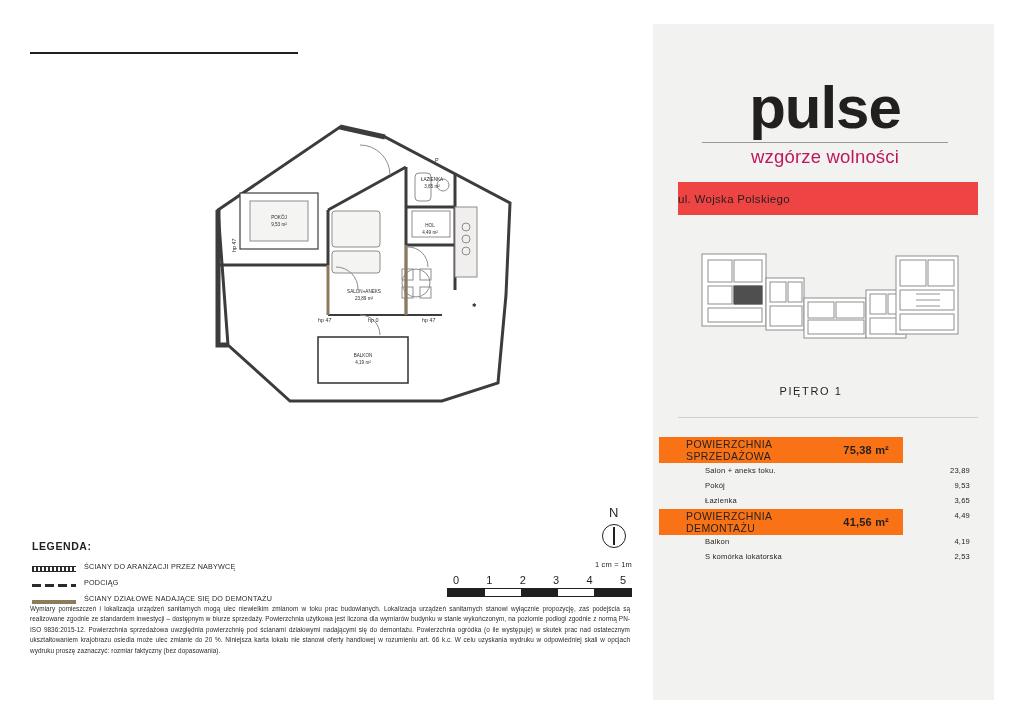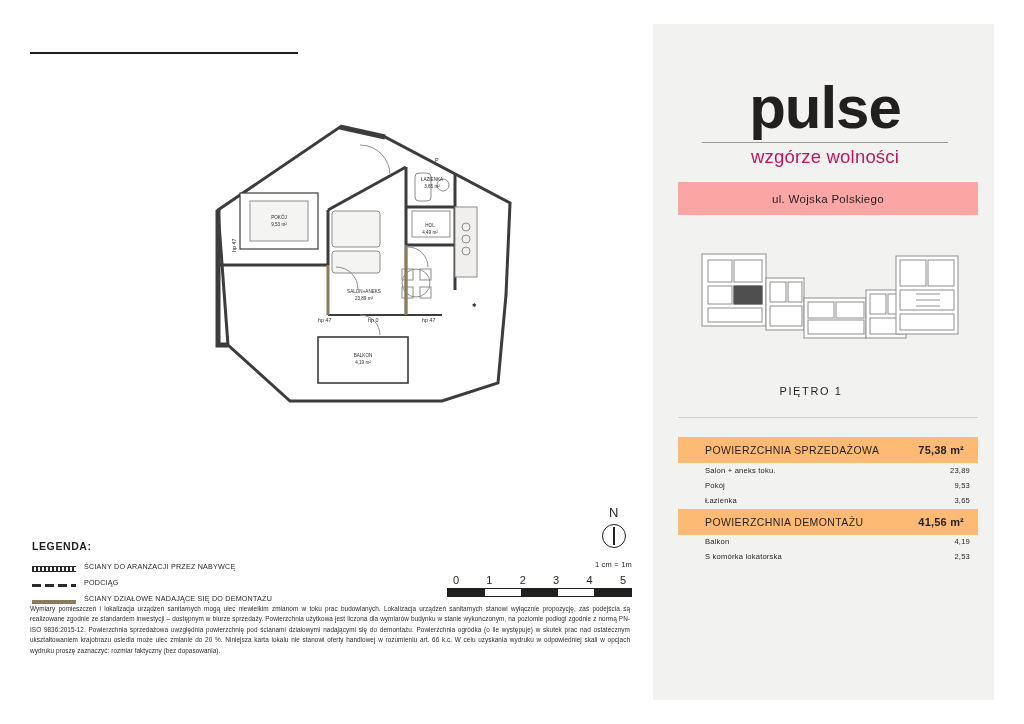--- a/index.html
+++ b/index.html
@@ -72,32 +72,32 @@
 
   
   .rpanel{position:absolute;left:653px;top:24px;width:341px;height:676px;background:#f2f2f0;}
   .brand{position:absolute;left:700px;top:78px;width:250px;text-align:center;}
   .brand-name{font-size:60px;font-weight:bold;letter-spacing:-1px;line-height:1;color:#221f1f;}
   .brand-rule{width:246px;height:1px;background:#9a9a98;margin:4px auto 3px;}
   .brand-sub{font-size:18.5px;letter-spacing:.2px;color:#be185d;}
 
   .addr{
     position:absolute;left:678px;top:182px;width:300px;height:33px;
-    background:#fca5a5;display:flex;align-items:center;justify-content:center;
+    background:#ef4444;display:flex;align-items:center;justify-content:flex-start;
     font-size:11.5px;letter-spacing:.3px;
   }
 
   .keyplan{position:absolute;left:700px;top:250px;width:262px;height:128px;}
   .floorlabel{position:absolute;left:653px;top:385px;width:316px;text-align:center;
     font-size:11px;letter-spacing:1.6px;}
 
   .hr-light{position:absolute;left:678px;top:417px;width:300px;height:1px;background:#cfcfcb;}
 
   .areabar{
-    position:absolute;left:678px;width:300px;height:26px;background:#fdba74;
+    position:absolute;left:659px;width:244px;height:26px;background:#f97316;
     display:flex;align-items:center;
   }
   .areabar .lbl{font-size:10.5px;letter-spacing:.4px;margin-left:27px;flex:1;}
   .areabar .val{font-size:11px;font-weight:bold;margin-right:14px;letter-spacing:.2px;}
   #bar-sprzed{top:437px;}
   #bar-uzyt{top:509px;}
 
   .rows{position:absolute;left:705px;width:265px;}
   #rows-sprzed{top:466px;}
   #rows-uzyt{top:537px;}

